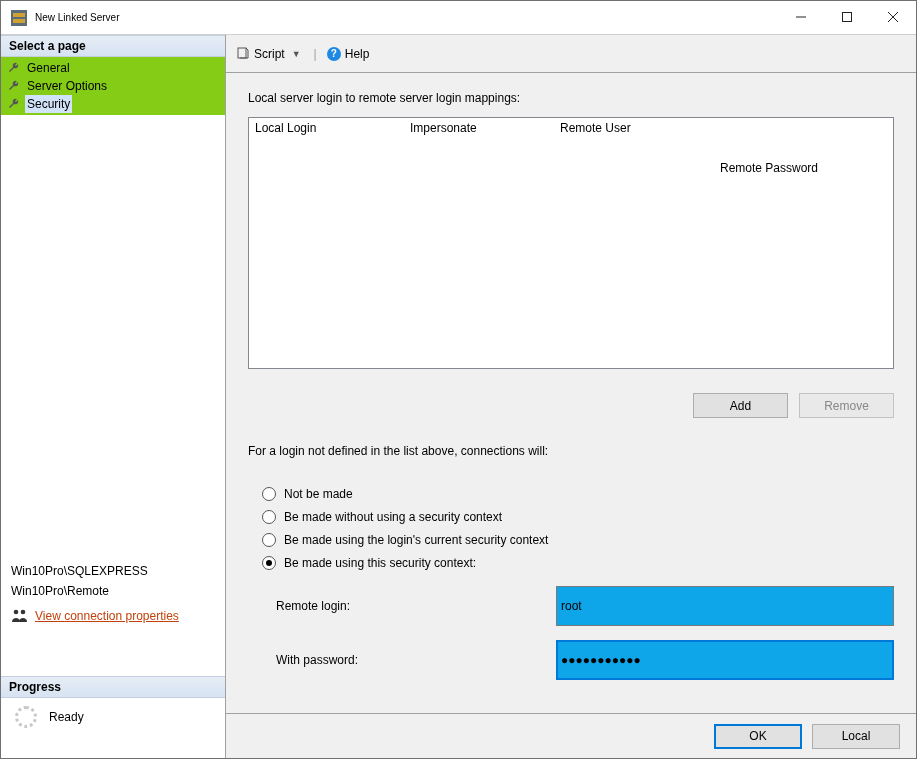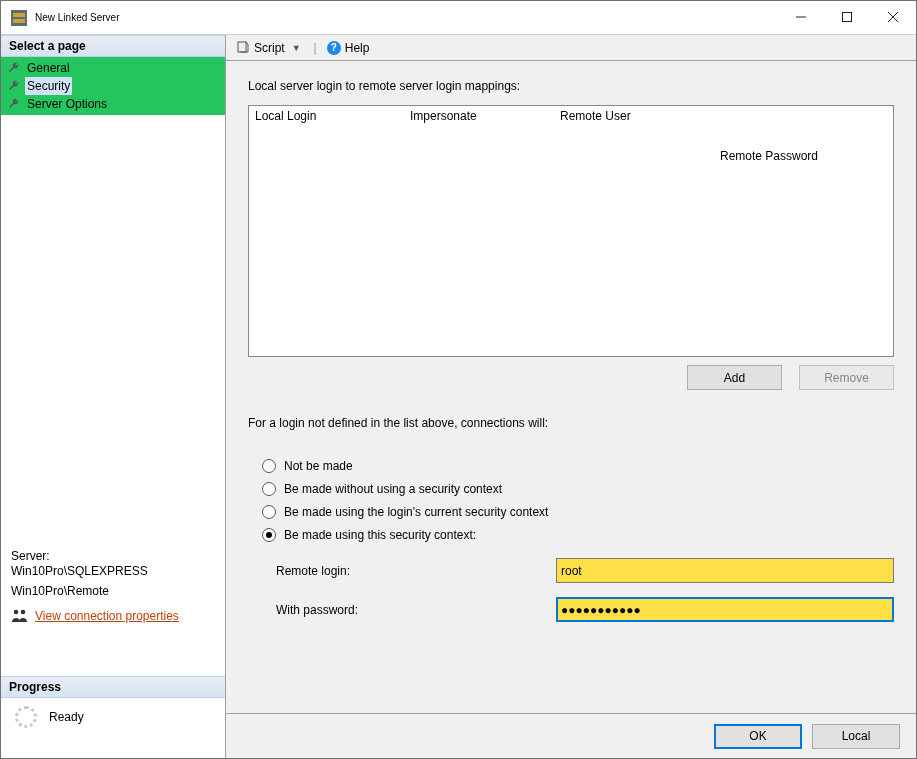--- a/index.html
+++ b/index.html
@@ -59,21 +59,21 @@
     border-right: 1px solid #a0a0a0;
   }
   .section-header {
     background: linear-gradient(#e6edf6, #d7e3f2);
     padding: 3px 8px;
     font-weight: 700;
     border-top: 1px solid #c2cfde;
     border-bottom: 1px solid #c2cfde;
   }
   .page-list {
-    background: #22c55e;
+    background: #84cc16;
     padding: 2px 4px;
     flex-shrink: 0;
   }
   .page-item {
     display: flex;
     align-items: center;
     gap: 4px;
     padding: 0 2px;
     height: 18px;
     line-height: 18px;
@@ -117,21 +117,21 @@
   }
 
   
   .right-panel {
     flex: 1;
     display: flex;
     flex-direction: column;
     background: #f0f0f0;
   }
   .toolbar {
-    height: 26px;
+    height: 38px;
     display: flex;
     align-items: center;
     gap: 4px;
     padding: 0 6px;
     border-bottom: 1px solid #a0a0a0;
     background: #f0f0f0;
   }
   .tb-btn {
     display: flex;
     align-items: center;
@@ -180,22 +180,22 @@
   }
   .col.c1 { width: 155px; }
   .col.c2 { width: 150px; }
   .col.c3 { width: 160px; }
   .col.c4 { flex: 1; margin-top: 40px; }
   .grid-body { flex:1; }
 
   .btn-row {
     display: flex;
     justify-content: flex-end;
-    gap: 17px;
-    margin-top: 8px;
+    gap: 11px;
+    margin-top: 24px;
   }
   .std-btn {
     width: 95px;
     height: 25px;
     background: #e1e1e1;
     border: 1px solid #adadad;
     font: inherit;
     cursor: pointer;
   }
   .std-btn:disabled { color: #888; background: #e9e9e9; border-color:#c3c3c3; cursor: default; }
@@ -226,25 +226,25 @@
 
   .cred-row {
     display: flex;
     align-items: center;
     margin: 7px 0;
     padding-left: 28px;
   }
   .cred-row label { width: 280px; }
   .text-input {
     flex: 1;
-    height: 25px;
+    height: 40px;
     border: 1px solid #7a7a7a;
     padding: 10px 4px;
     font: inherit;
-    background: #fde047;
+    background: #0ea5e9;
   }
   .text-input.focused {
     border: 1px solid #0078d7;
     outline: 1px solid #0078d7;
     outline-offset: -2px;
   }
 
   
   .footer {
     height: 45px;
@@ -315,38 +315,37 @@
 
     <div class="left-panel">
       <div class="section-header">Select a page</div>
       <div class="page-list">
         <div class="page-item">
           <span class="wrench-icon"><svg viewBox="0 0 14 14">
                 <path d="M11 3a3 3 0 0 1-4 4L3 11l-1-1 4-4a3 3 0 0 1 4-4l-2 2 1 1 2-2z" fill="#555"></path>
               </svg></span>
           <span class="page-label">General</span>
         </div>
+        <div class="page-item">
+          <span class="wrench-icon"><svg viewBox="0 0 14 14">
+                <path d="M11 3a3 3 0 0 1-4 4L3 11l-1-1 4-4a3 3 0 0 1 4-4l-2 2 1 1 2-2z" fill="#555"></path>
+              </svg></span>
+          <span class="page-label">Server Options</span>
+        </div>
         <div class="page-item selected">
           <span class="wrench-icon"><svg viewBox="0 0 14 14">
                 <path d="M11 3a3 3 0 0 1-4 4L3 11l-1-1 4-4a3 3 0 0 1 4-4l-2 2 1 1 2-2z" fill="#555"></path>
               </svg></span>
           <span class="page-label">Security</span>
         </div>
-        <div class="page-item">
-          <span class="wrench-icon"><svg viewBox="0 0 14 14">
-                <path d="M11 3a3 3 0 0 1-4 4L3 11l-1-1 4-4a3 3 0 0 1 4-4l-2 2 1 1 2-2z" fill="#555"></path>
-              </svg></span>
-          <span class="page-label">Server Options</span>
-        </div>
       </div>
 
       <div class="spacer-flex"></div>
 
       <div class="conn-block">
-        <div class="kv-label">Server:</div>
         <div class="kv-value">Win10Pro\SQLEXPRESS</div>
         <div class="kv-value">Win10Pro\Remote</div>
         <div class="conn-link-row">
           <span class="people-icon">
             <svg viewBox="0 0 18 16">
                 <circle cx="5" cy="4" r="2.3" fill="#333"></circle>
                 <circle cx="12" cy="4" r="2.3" fill="#333"></circle>
                 <path d="M1 14c0-3 2-4 4-4s4 1 4 4z" fill="#333"></path>
                 <path d="M8 14c0-3 2-4 4-4s4 1 4 4z" fill="#333"></path>
               </svg>

